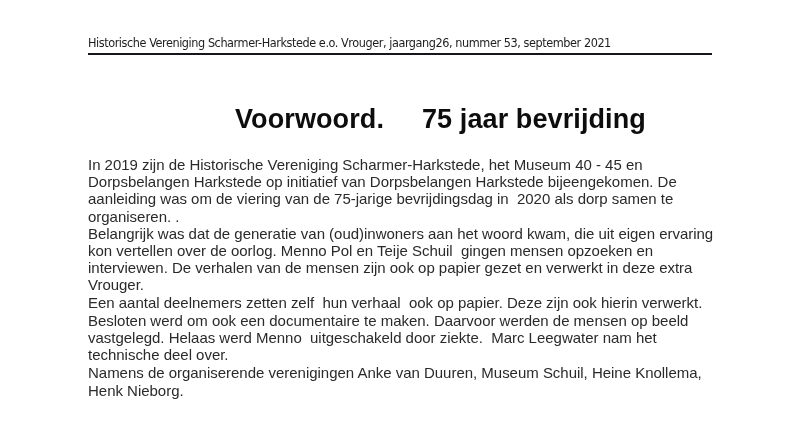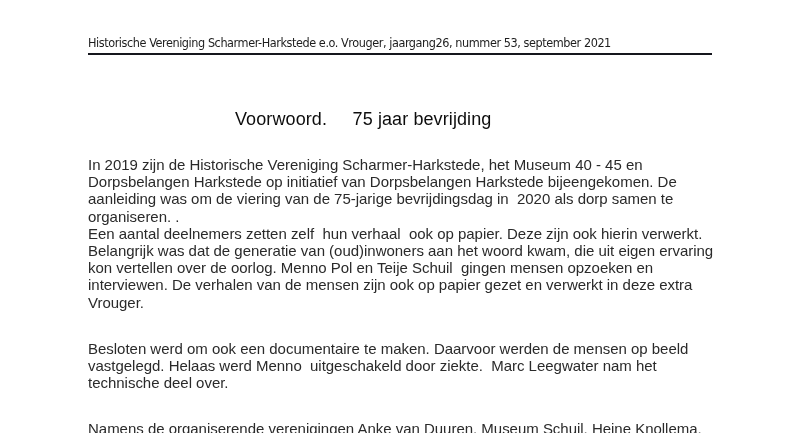--- a/index.html
+++ b/index.html
@@ -45,22 +45,22 @@
     height: 0;
     border-top: 2.2px solid #15161d;
     width: 624px;
   }
 
   
   .doc-title {
     position: absolute;
     left: 235px;
     top: 106px;
-    font-size: 18px;
-    font-weight: normal;
+    font-size: 27px;
+    font-weight: bold;
     line-height: 26px;
     color: #0d0d0d;
     letter-spacing: 0.1px;
     white-space: pre;
   }
 
   
   .body-copy {
     position: absolute;
     left: 88px;
@@ -69,39 +69,39 @@
   }
   .para {
     font-size: 15px;
     line-height: 17.2px;
     color: #2a2a2a;
     margin: 0;
     white-space: pre-wrap;
     letter-spacing: -0.02px;
   }
   .para + .para {
-    margin-top: 29px;
+    margin-top: 1px;
   }
   .para-tight + .para-tight {
     margin-top: 0;
   }
 </style>
 </head>
 <body>
 
 <div class="page">
 
   <div class="masthead">
     <div class="masthead-text">Historische Vereniging Scharmer-Harkstede e.o.  Vrouger, jaargang26, nummer 53, september 2021</div>
     <div class="masthead-rule"></div>
   </div>
 
   <div class="doc-title">Voorwoord.     75 jaar bevrijding</div>
 
   <div class="body-copy">
     <p class="para para-tight">In 2019 zijn de Historische Vereniging Scharmer-Harkstede, het Museum 40 - 45 en Dorpsbelangen Harkstede op initiatief van Dorpsbelangen Harkstede bijeengekomen. De aanleiding was om de viering van de 75-jarige bevrijdingsdag in  2020 als dorp samen te organiseren. .</p>
+    <p class="para para-tight">Belangrijk was dat de generatie van (oud)inwoners aan het woord kwam, die uit eigen ervaring kon vertellen over de oorlog. Menno Pol en Teije Schuil  gingen mensen opzoeken en interviewen. De verhalen van de mensen zijn ook op papier gezet en verwerkt in deze extra Vrouger.</p>
     <p class="para para-tight">Een aantal deelnemers zetten zelf  hun verhaal  ook op papier. Deze zijn ook hierin verwerkt.</p>
-    <p class="para para-tight">Belangrijk was dat de generatie van (oud)inwoners aan het woord kwam, die uit eigen ervaring kon vertellen over de oorlog. Menno Pol en Teije Schuil  gingen mensen opzoeken en interviewen. De verhalen van de mensen zijn ook op papier gezet en verwerkt in deze extra Vrouger.</p>
     <p class="para">Besloten werd om ook een documentaire te maken. Daarvoor werden de mensen op beeld vastgelegd. Helaas werd Menno  uitgeschakeld door ziekte.  Marc Leegwater nam het technische deel over.</p>
     <p class="para">Namens de organiserende verenigingen Anke van Duuren, Museum Schuil, Heine Knollema, Henk Nieborg.</p>
   </div>
 
 </div>
 
 </body></html>

